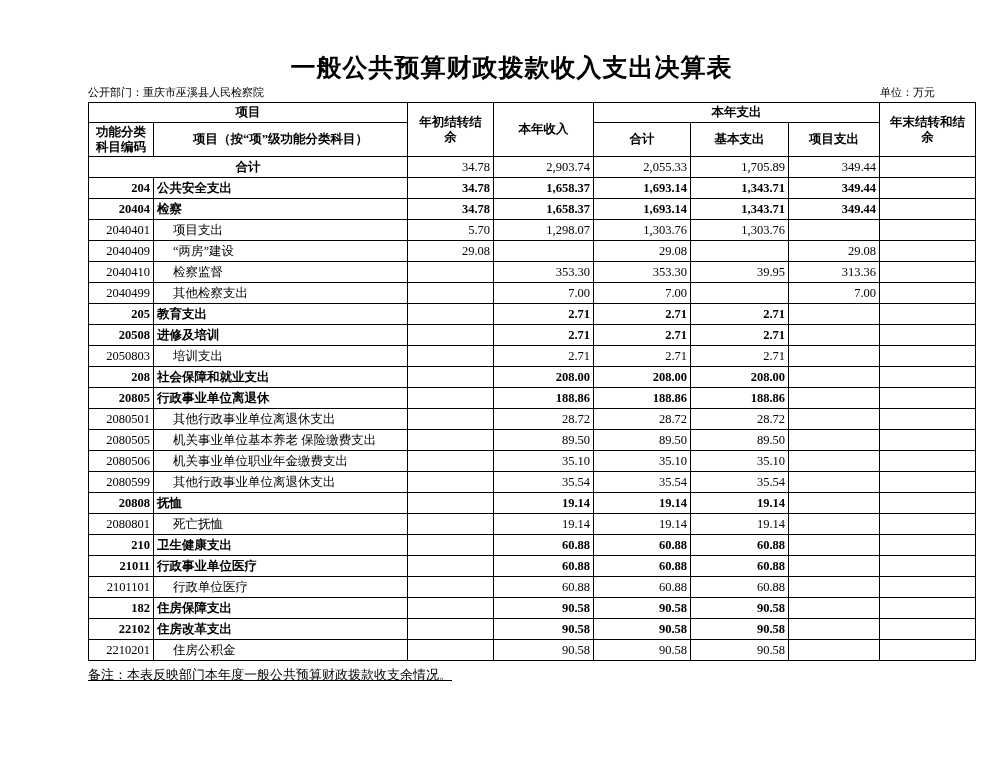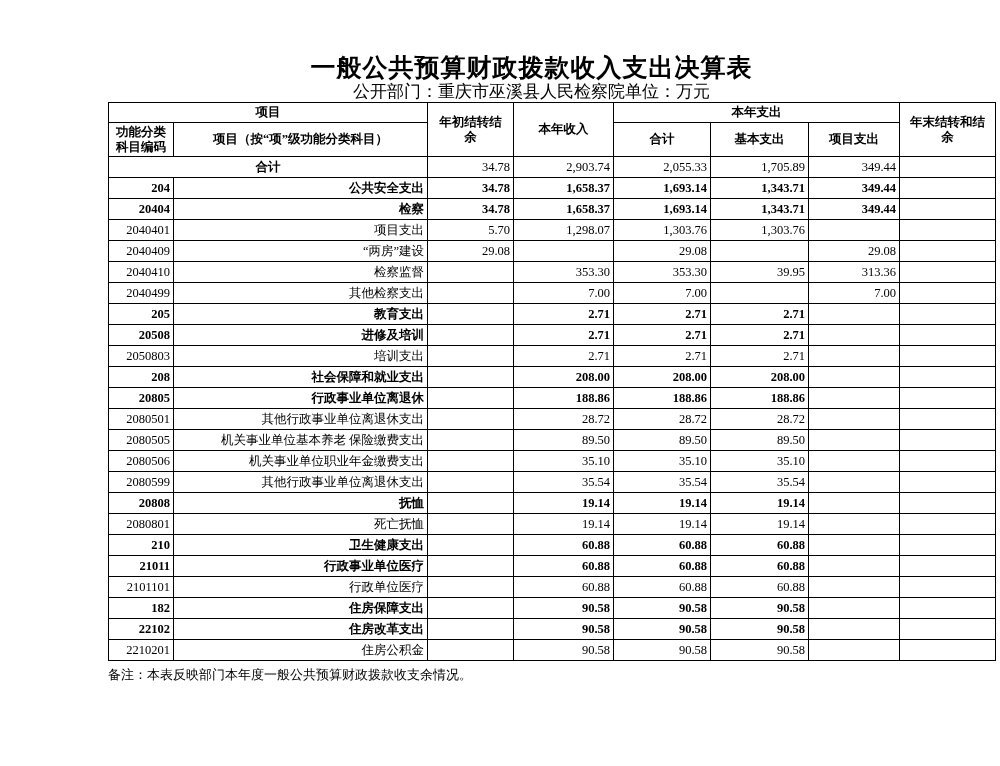--- a/index.html
+++ b/index.html
@@ -9,42 +9,42 @@
     background: #ffffff;
     color: #000;
     font-family: "Liberation Serif", "DejaVu Serif", serif;
   }
   .sheet {
     position: relative;
     width: 1000px; height: 766px;
     overflow: hidden;
   }
   .content {
-    margin-left: 68px;
+    margin-left: 48px;
     width: 887px;
     padding-left: 40px;
   }
   .title {
     padding-top: 52px;
     text-align: center;
     font-size: 25px;
     font-weight: bold;
     letter-spacing: 1px;
     line-height: 32px;
   }
   .table-code {
     margin-top: 5px;
     text-align: right;
     font-size: 13px;
     line-height: 15px;
   }
   .meta-row {
     display: flex;
-    justify-content: center;
-    font-size: 17px;
+    justify-content: space-between;
+    font-size: 11px;
     line-height: 16px;
     margin-bottom: 2px;
   }
   table.budget {
     border-collapse: collapse;
     table-layout: fixed;
     width: 887px;
     font-size: 12.5px;
   }
   table.budget th, table.budget td {
@@ -60,30 +60,31 @@
     line-height: 15px;
     padding: 1px 2px;
   }
   tr.hrow1 th { height: 20px; }
   tr.hrow2 th { height: 34px; }
   table.budget tbody td {
     height: 20px;
     line-height: 20px;
   }
   td.code { text-align: right; padding-left: 2px; }
-  td.name { text-align: right; padding-left: 5px; }
+  td.name { text-align: left; padding-left: 5px; }
   td.name.indent { padding-left: 19px; }
   td.num { text-align: right; padding-right: 4px; }
   tr.bold td { font-weight: bold; }
   td.total-label { text-align: center; font-weight: bold; }
   .note {
     margin-top: 6px;
     font-size: 13px;
     line-height: 16px;
     text-align: left;
+    text-decoration: underline;
   }
 </style>
 </head>
 <body>
 
 <div class="sheet">
   <div class="content">
     <div class="title">一般公共预算财政拨款收入支出决算表</div>
     <div class="meta-row">
       <span>公开部门：重庆市巫溪县人民检察院</span>

